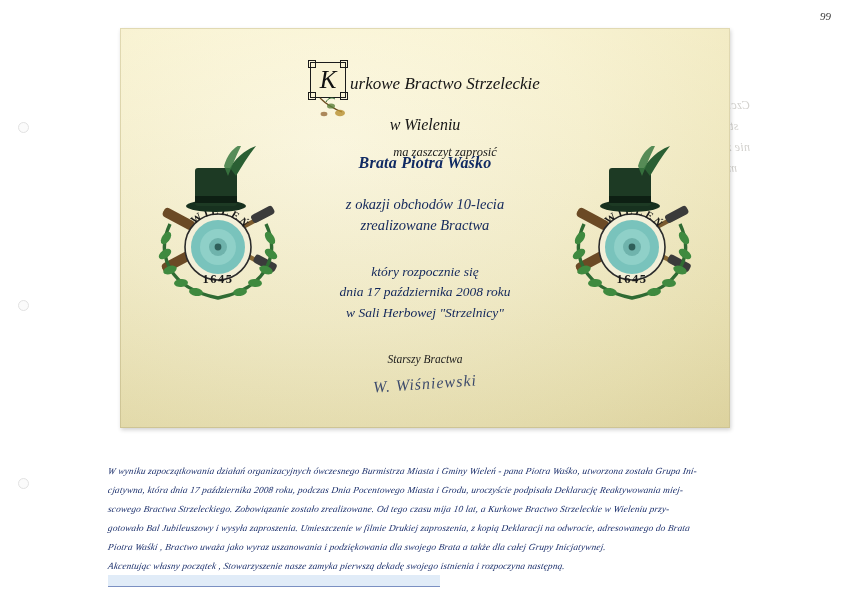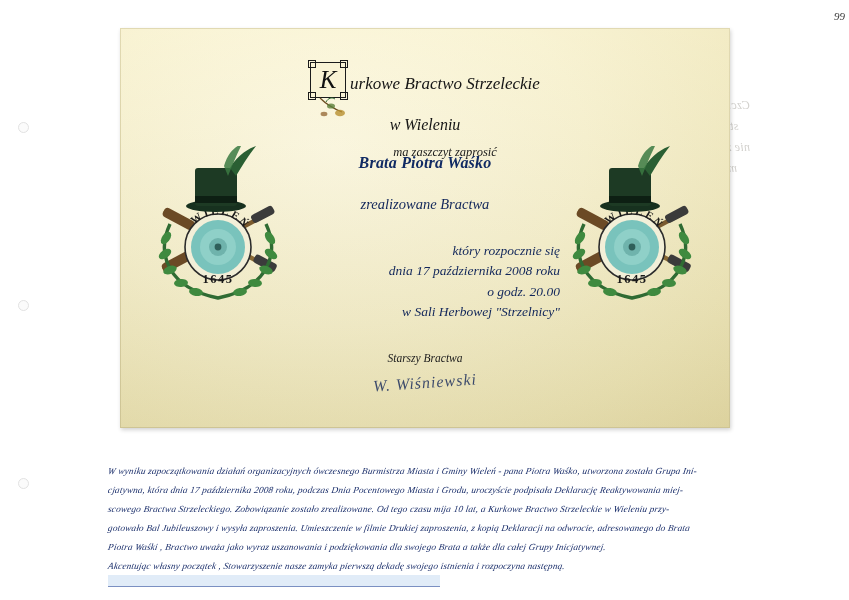--- a/index.html
+++ b/index.html
@@ -12,21 +12,21 @@
     height: 600px;
     position: relative;
     overflow: hidden;
     font-family: "Liberation Serif", serif;
   }
 
   
   .page-number {
     position: absolute;
     top: 10px;
-    right: 4px;
+    right: 18px;
     font-family: "Liberation Serif", serif;
     font-size: 11px;
     color: #3a3a3a;
     font-style: italic;
   }
 
   
   .punch {
     position: absolute;
     left: 18px;
@@ -184,21 +184,20 @@
   .event-block .big {
     font-weight: bold;
     font-size: 15px;
   }
   .when-block {
     margin-top: 26px;
     font-size: 13.5px;
     font-style: italic;
     line-height: 1.5;
     color: #11265a;
-    text-align: right;
   }
   .sign-block {
     margin-top: 30px;
     font-size: 11.5px;
     font-style: italic;
     color: #1b1b1b;
     text-align: center;
   }
   .signature {
     margin-top: 10px;
@@ -388,27 +387,27 @@
         <rect x="57" y="50" width="42" height="7" fill="#0d1f13"></rect>
       </g>
       <path d="M92 22 C100 8, 112 2, 118 0 C110 10, 104 20, 98 30 Z" fill="#2a5f33"></path>
       <path d="M86 20 C90 6, 98 0, 104 -2 C98 10, 94 20, 90 30 Z" fill="#3b7a42" opacity="0.85"></path>
     </svg>
 
     <div class="center-block">
       <div class="guest-name">Brata Piotra Waśko</div>
 
       <div class="event-block">
+        <div>z okazji obchodów 10-lecia</div>
         <div>zrealizowane Bractwa</div>
       </div>
 
       <div class="when-block">
         <div>który rozpocznie się</div>
         <div>dnia 17 października 2008 roku</div>
-        <div>o godz. 20.00</div>
         <div>w Sali Herbowej "Strzelnicy"</div>
       </div>
 
       <div class="sign-block">
         <div>Starszy Bractwa</div>
         <div class="signature">W. Wiśniewski</div>
       </div>
     </div>
 
   </div>

